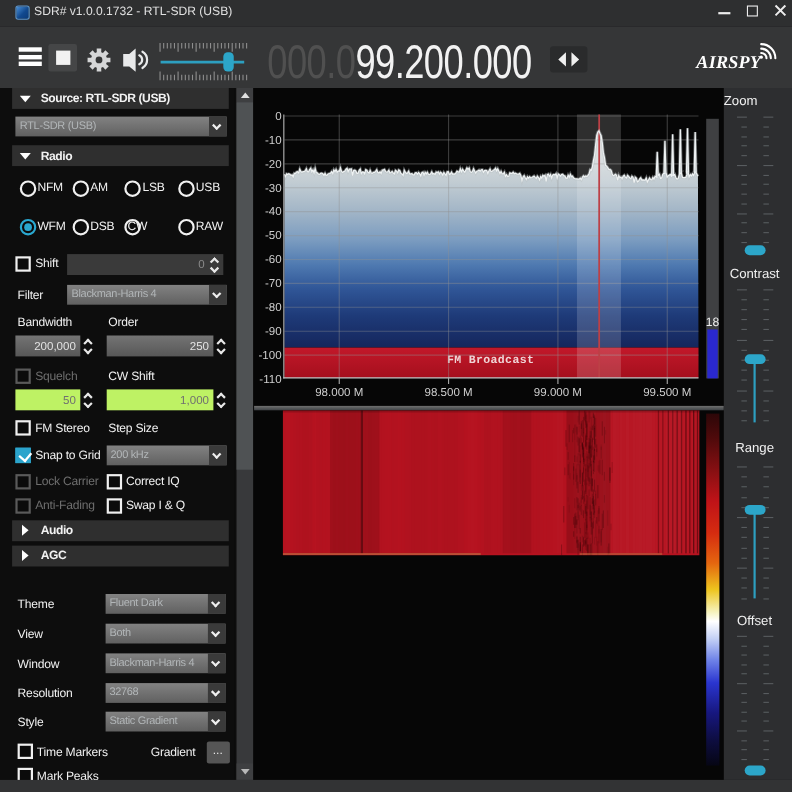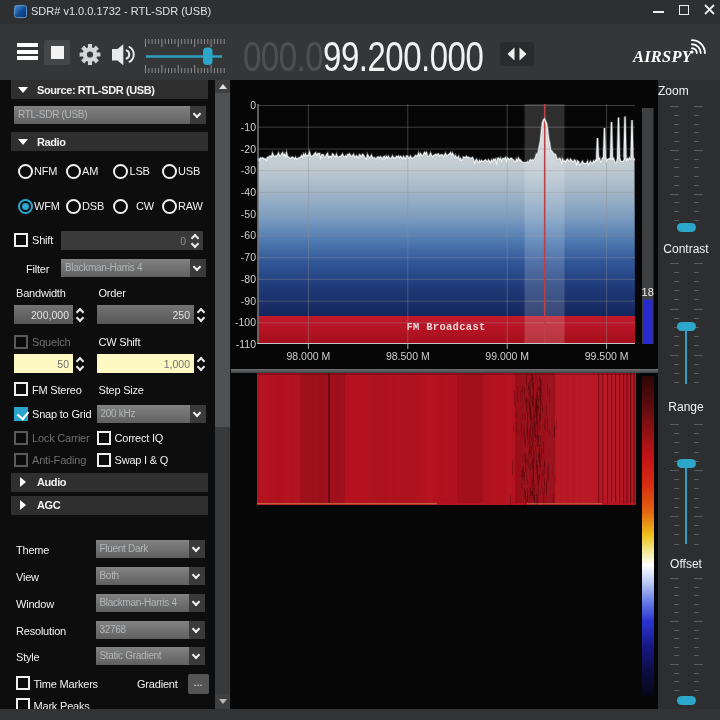--- a/index.html
+++ b/index.html
@@ -17,21 +17,21 @@
 .cb.dis { border-color:#5a5a5a; }
 .cb.chk { background:#2ba4cc; border-color:#2ba4cc; }
 .cb.chk:after { content:""; position:absolute; left:2.5px; top:0.5px; width:6px; height:8px; border-right:2px solid #fff; border-bottom:2px solid #fff; transform:rotate(40deg); }
 .lbl { position:absolute; font-size:11px; color:#f0f0f0; letter-spacing:-0.2px; white-space:nowrap; }
 .lbl.dim { color:#6e6e6e; }
 .rad { position:absolute; width:15px; height:15px; border-radius:50%; border:2px solid #f0f0f0; background:#0b0b0b; }
 .rad.sel { border-color:#2aa8d0; }
 .rad.sel:after { content:""; position:absolute; left:2px; top:2px; width:7px; height:7px; border-radius:50%; background:#2aa8d0; }
 .num { position:absolute; height:18.5px; background:linear-gradient(180deg,#747474,#575757); }
 .num .v { position:absolute; right:4px; top:3.5px; font-size:10.5px; color:#e2e2e2; }
-.num.dis { background:#fef9c3; }
+.num.dis { background:#bef264; }
 .num.dis .v { color:#707070; }
 .spin { position:absolute; width:15px; height:18.5px; }
 .su { position:absolute; left:3.5px; top:3.5px; width:6px; height:6px; border-left:2px solid #e8e8e8; border-top:2px solid #e8e8e8; transform:rotate(45deg); }
 .sd { position:absolute; left:3.5px; top:9.5px; width:6px; height:6px; border-right:2px solid #e8e8e8; border-bottom:2px solid #e8e8e8; transform:rotate(45deg); }
 </style></head><body>
 <div id="win">
 
 <div class="abs" style="left:0;top:0;width:720px;height:24px;background:#2e2f30"></div>
 <div class="abs" style="left:14px;top:5px;width:13px;height:13px;border-radius:2.5px;background:linear-gradient(135deg,#4a90d8,#11498f 55%,#0a3a78);border:1px solid #5a94cc"></div>
 <div class="abs" style="left:31px;top:5px;font-size:11px;color:#e0e0e0;letter-spacing:0px">SDR#&nbsp;v1.0.0.1732 - RTL-SDR (USB)</div>
@@ -151,33 +151,33 @@
         <div class="lbl " style="left:82.0px;top:165px">AM</div>
         <div class="rad" style="left:113px;top:163.5px"></div>
         <div class="lbl " style="left:129.5px;top:165px">LSB</div>
         <div class="rad" style="left:161.5px;top:163.5px"></div>
         <div class="lbl " style="left:178.0px;top:165px">USB</div>
         <div class="rad sel" style="left:17.5px;top:198.5px"></div>
         <div class="lbl " style="left:34.0px;top:200px">WFM</div>
         <div class="rad" style="left:65.5px;top:198.5px"></div>
         <div class="lbl " style="left:82.0px;top:200px">DSB</div>
         <div class="rad" style="left:113px;top:198.5px"></div>
-        <div class="lbl " style="left:136px;top:200px">CW</div>
+        <div class="lbl " style="left:116px;top:200px">CW</div>
         <div class="rad" style="left:161.5px;top:198.5px"></div>
         <div class="lbl " style="left:178.0px;top:200px">RAW</div>
         <div class="cb " style="left:14px;top:233px"></div>
         <div class="lbl " style="left:32px;top:234px">Shift</div>
         <div class="num" style="left:61px;top:231px;width:142px;background:#3a3a3a">
           <div class="v" style="right:17px;color:#8a8a8a">0</div>
         </div>
         <div class="spin" style="left:188px;top:231px">
           <div class="su"></div>
           <div class="sd"></div>
         </div>
-        <div class="lbl " style="left:26px;top:263px">Filter</div>
+        <div class="lbl " style="left:16px;top:263px">Filter</div>
         <div class="dd" style="left:61px;top:258.5px;width:145px">
           <div class="t">Blackman-Harris 4</div>
           <div class="b">
             <div class="chev"></div>
           </div>
         </div>
         <div class="lbl " style="left:16px;top:287px">Bandwidth</div>
         <div class="lbl " style="left:98.5px;top:287px">Order</div>
         <div class="num" style="left:14px;top:305px;width:59px">
           <div class="v">200,000</div>

